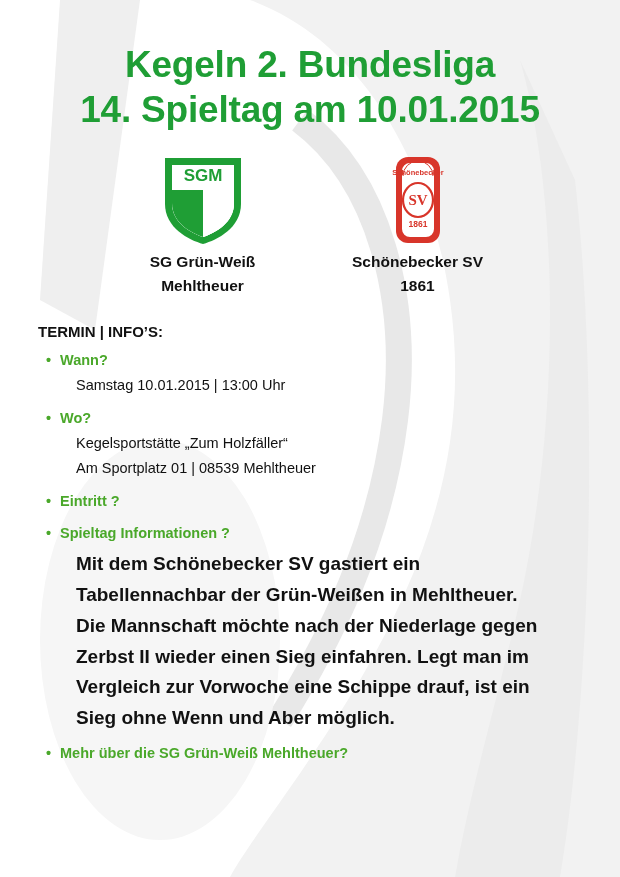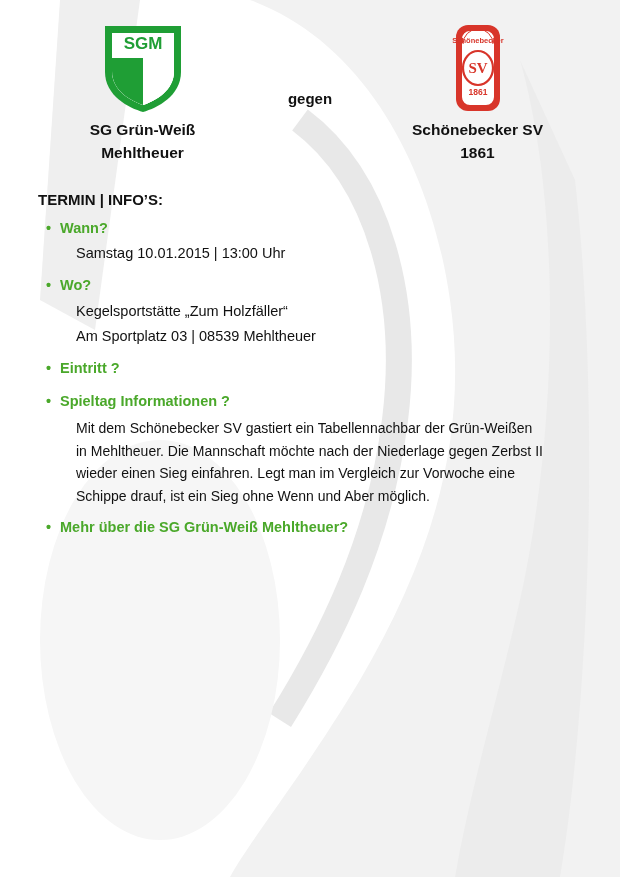--- a/index.html
+++ b/index.html
@@ -109,22 +109,22 @@
   }
   .a {
     color: #111111;
     font-weight: normal;
     font-size: 14.5px;
     padding-left: 38px;
     line-height: 1.75;
   }
   .para {
     color: #111111;
-    font-weight: normal;
-    font-size: 14px;
+    font-weight: bold;
+    font-size: 19px;
     padding-left: 38px;
     line-height: 1.62;
     width: 470px;
     margin-top: 3px;
   }
   .gap-sm { height: 5px; }
 </style>
 </head>
 <body>
 
@@ -139,41 +139,44 @@
         <path d="M520 60 C 560 200, 560 420, 520 600 C 495 710, 470 790, 455 877 L 560 877 C 590 700, 600 400, 575 180 Z" fill="#ececec"></path>
       </g>
       <g fill="#f6f6f6">
         <ellipse cx="160" cy="640" rx="120" ry="200"></ellipse>
       </g>
     </svg>
   </div>
 
   <div class="content">
 
+    <div class="title-block">
+      <div class="title-line">Kegeln 2. Bundesliga</div>
+      <div class="title-line">14. Spieltag am 10.01.2015</div>
+    </div>
 
     <div class="teams">
 
       <div class="team">
         <div class="crest">
           <svg width="96" height="96" viewBox="0 0 96 96" xmlns="http://www.w3.org/2000/svg">
             <path d="M10 6 L86 6 L86 52 C86 76 62 88 48 92 C34 88 10 76 10 52 Z" fill="#1f9e35"></path>
             <path d="M17 13 L79 13 L79 51 C79 71 60 81 48 85 C36 81 17 71 17 51 Z" fill="#ffffff"></path>
             <path d="M17 34 L79 34 L79 51 C79 71 60 81 48 85 C36 81 17 71 17 51 Z" fill="#ffffff"></path>
             <path d="M48 34 L79 34 L79 51 C79 71 60 81 48 85 Z" fill="#ffffff"></path>
             <path d="M17 38 L48 38 L48 85 C36 81 17 71 17 51 Z" fill="#1f9e35"></path>
             <text x="48" y="29" text-anchor="middle" font-family="Liberation Sans, sans-serif" font-size="17" font-weight="bold" fill="#1f9e35">SGM</text>
           </svg>
         </div>
         <div class="team-name">
           <div>SG Grün-Weiß</div>
           <div>Mehltheuer</div>
         </div>
       </div>
 
-      <div class="vs">gegen</div>
 
       <div class="team">
         <div class="crest">
           <svg width="96" height="96" viewBox="0 0 96 96" xmlns="http://www.w3.org/2000/svg">
             <rect x="26" y="5" width="44" height="86" rx="12" fill="#d8352a"></rect>
             <rect x="31" y="10" width="34" height="76" rx="9" fill="#ffffff" stroke="#d8352a" stroke-width="2"></rect>
             <path d="M33 24 A 15 15 0 0 1 63 24" fill="none" stroke="#d8352a" stroke-width="1"></path>
             <text x="48" y="23" text-anchor="middle" font-family="Liberation Sans, sans-serif" font-size="7.5" font-weight="bold" fill="#d8352a">Schönebecker</text>
             <ellipse cx="48" cy="48" rx="15" ry="17" fill="none" stroke="#d8352a" stroke-width="2.2"></ellipse>
             <text x="48" y="53" text-anchor="middle" font-family="Liberation Serif, serif" font-size="15" font-weight="bold" fill="#d8352a">SV</text>
@@ -200,21 +203,21 @@
       </div>
 
       <div class="gap-sm"></div>
 
       <div class="item">
         <div class="q">
           <span class="bullet">•</span>
           <span>Wo?</span>
         </div>
         <div class="a">Kegelsportstätte „Zum Holzfäller“</div>
-        <div class="a">Am Sportplatz 03 | 08539 Mehltheuer</div>
+        <div class="a">Am Sportplatz 01 | 08539 Mehltheuer</div>
       </div>
 
       <div class="gap-sm"></div>
 
       <div class="item">
         <div class="q">
           <span class="bullet">•</span>
           <span>Eintritt ?</span>
         </div>
       </div>

